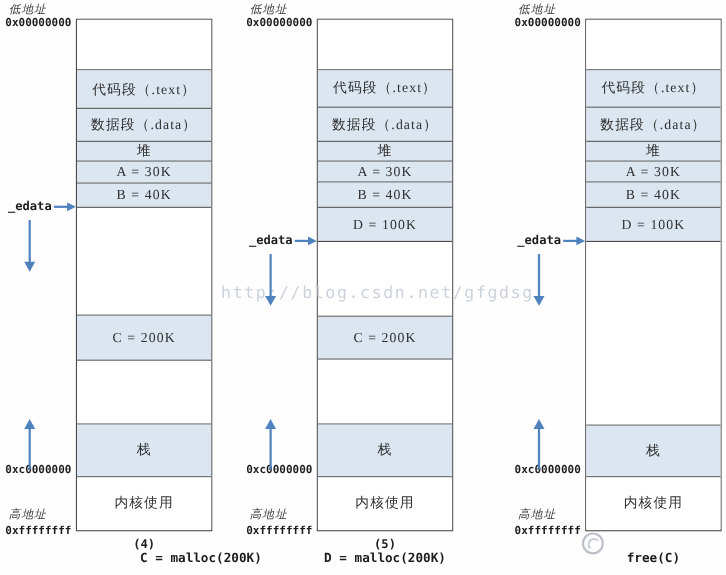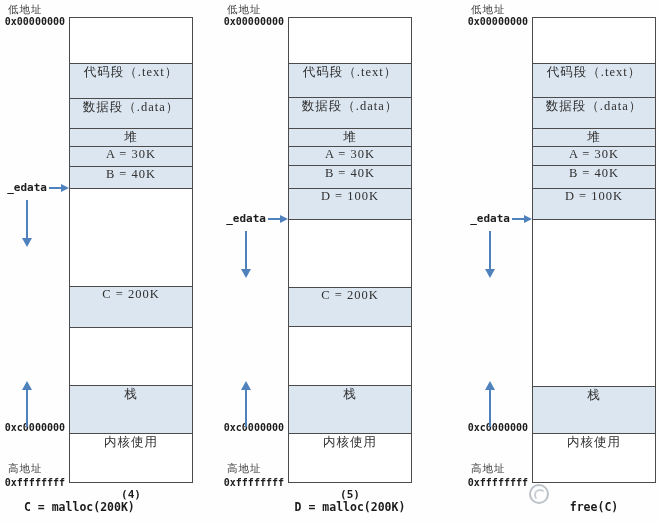--- a/index.html
+++ b/index.html
@@ -8,30 +8,30 @@
     background:#ffffff;
     font-family:"Liberation Serif","DejaVu Serif",serif;
     overflow:hidden;
   }
   .canvas { position:relative; width:660px; height:523px; background:#fefefe; }
 
   .mono { font-family:"DejaVu Sans Mono","Liberation Mono",monospace; font-weight:bold; color:#1c1c1c; }
 
   .addr-cn {
     position:absolute; font-size:10.5px; color:#3a3a3a; letter-spacing:1px;
-    line-height:12px; z-index:2; white-space:nowrap;
+    line-height:12px; z-index:2; white-space:nowrap;font-style:italic;
   }
   .addr-mono { position:absolute; font-size:10px; line-height:12px; z-index:2; white-space:nowrap; }
 
   .box {
     position:absolute; border:1.5px solid var(--line); background:#ffffff;
     display:flex; flex-direction:column; z-index:1;
   }
   .seg {
-    flex:0 0 auto; position:relative; display:flex; justify-content:center;
+    flex:0 0 auto; position:relative; display:flex; align-items:center; justify-content:center;
     border-bottom:1.5px solid var(--line); background:#ffffff; overflow:hidden;
   }
   .seg:last-child { border-bottom:none; }
   .seg.shaded { background:var(--fill); }
   .seg-label { font-size:12.5px; color:#2f2f2f; letter-spacing:1px; white-space:nowrap; }
 
   .edata { position:absolute; font-size:11px; line-height:14px; z-index:4; }
   .hstem { position:absolute; height:2px; background:var(--arrow); z-index:4; }
   .vstem { position:absolute; width:2px; background:var(--arrow); z-index:4; }
   .arr-right { position:absolute; width:0; height:0; z-index:4;
@@ -58,20 +58,21 @@
   }
   .brand-text {
     font-family:"Liberation Sans","DejaVu Sans",sans-serif;
     font-size:19px; font-weight:bold; letter-spacing:2px; color:var(--brand); white-space:nowrap;
   }
 </style>
 </head>
 <body>
 
 <div class="canvas" id="canvas" style="--fill: #dce6f1; --line: #4b4b4b; --arrow: #4f81bd; --wm: #c3cbd6; --brand: #a7adb6;">
+  <div class="watermark-url">http://blog.csdn.net/gfgdsg</div>
 
   <div id="columns-root">
       <div class="addr-cn" style="left: 8px; top: 4px;">低地址</div>
       <div class="addr-mono mono" style="left: 1px; top: 16px; width: 64px; text-align: right;">0x00000000</div>
       <div class="box" style="left: 69px; top: 17px; width: 124px; height: 466px;">
         <div class="seg" style="height: 46px;"></div>
         <div class="seg shaded" style="height: 35px;">
           <span class="seg-label">代码段（.text）</span>
         </div>
         <div class="seg shaded" style="height: 30px;">
@@ -102,21 +103,21 @@
       <div class="hstem" style="left: 49px; top: 187px; width: 14px;"></div>
       <div class="arr-right" style="left: 61px; top: 184px;"></div>
       <div class="vstem" style="left: 26px; top: 200px; height: 39px;"></div>
       <div class="arr-down" style="left: 22px; top: 238px;"></div>
       <div class="arr-up" style="left: 22px; top: 381px;"></div>
       <div class="vstem" style="left: 26px; top: 389px; height: 38px;"></div>
       <div class="addr-mono mono" style="left: 1px; top: 422px; width: 64px; text-align: right;">0xc0000000</div>
       <div class="addr-cn" style="left: 8px; top: 463px;">高地址</div>
       <div class="addr-mono mono" style="left: 1px; top: 477px; width: 64px; text-align: right;">0xffffffff</div>
       <div class="caption mono" style="left: 69px; top: 489px; width: 124px; text-align: center;">(4)</div>
-      <div class="caption code mono" style="left: 24px; top: 501px; width: 214px; text-align: left;">C = malloc(200K)</div>
+      <div class="caption code mono" style="left: 24px; top: 501px; width: 214px; text-align: right;">C = malloc(200K)</div>
       <div class="addr-cn" style="left: 227px; top: 4px;">低地址</div>
       <div class="addr-mono mono" style="left: 220px; top: 16px; width: 64px; text-align: right;">0x00000000</div>
       <div class="box" style="left: 288px; top: 17px; width: 124px; height: 466px;">
         <div class="seg" style="height: 46px;"></div>
         <div class="seg shaded" style="height: 34px;">
           <span class="seg-label">代码段（.text）</span>
         </div>
         <div class="seg shaded" style="height: 31px;">
           <span class="seg-label">数据段（.data）</span>
         </div>

